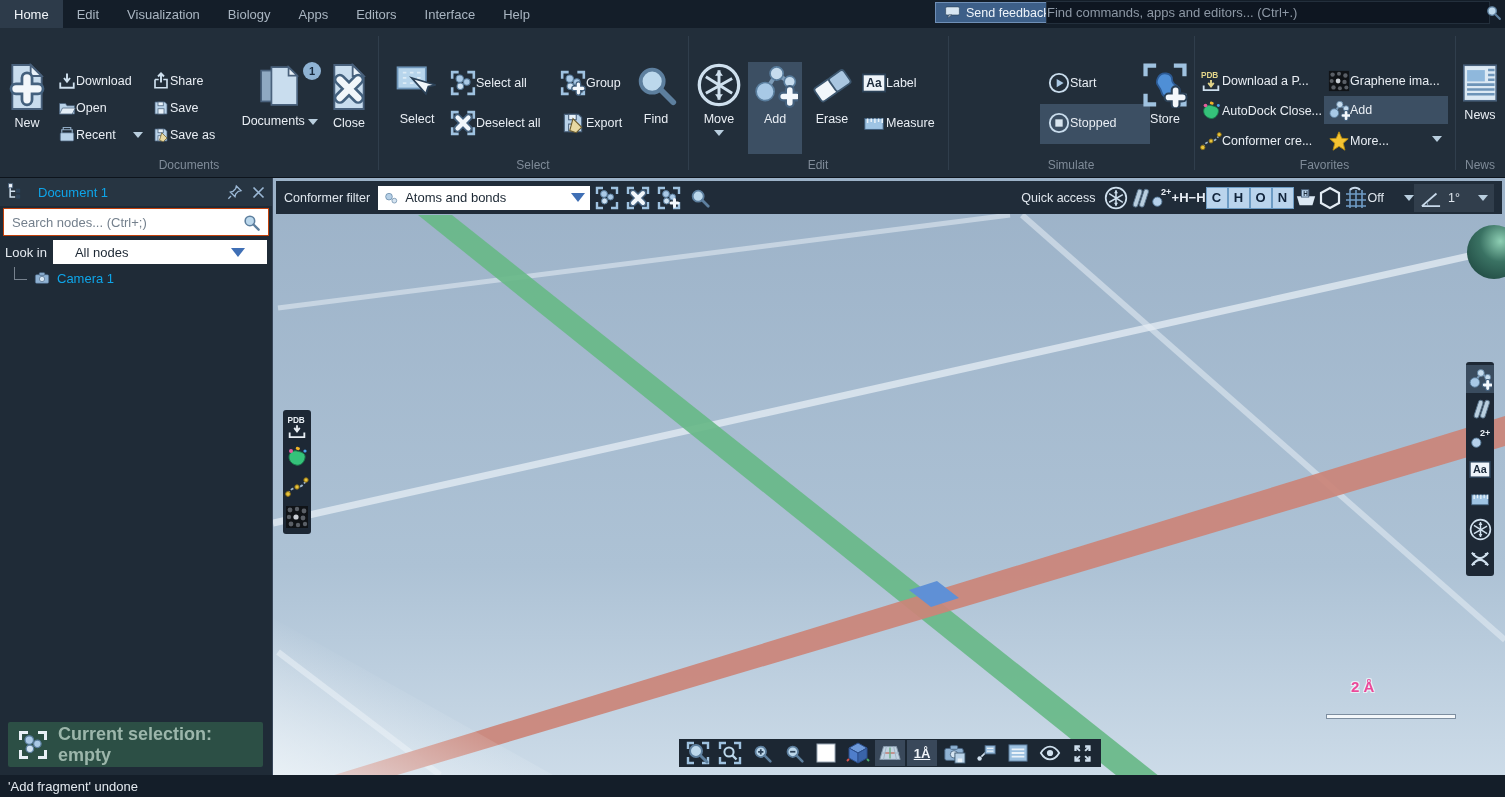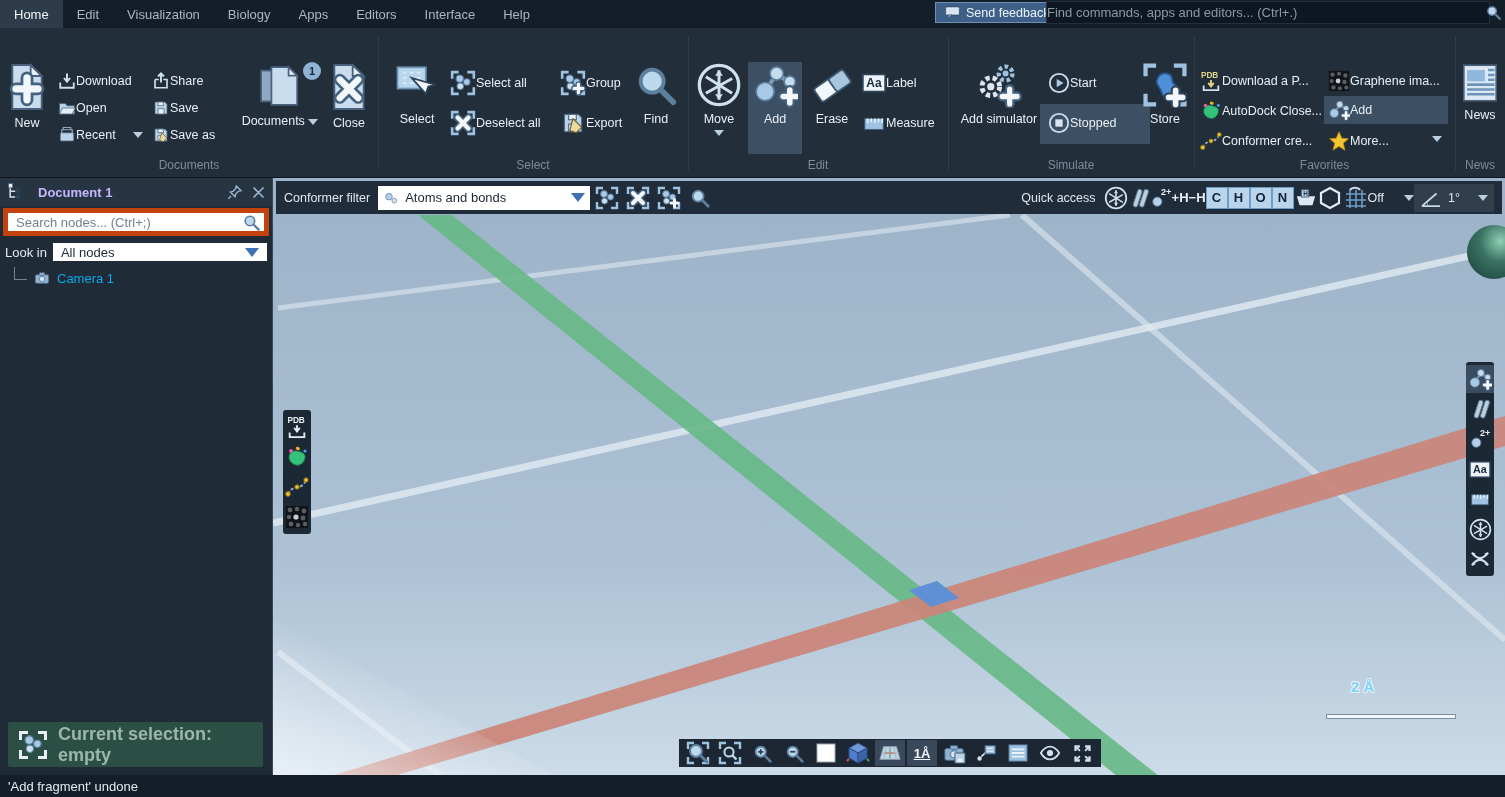--- a/index.html
+++ b/index.html
@@ -27,26 +27,26 @@
   .big .blabel { font-size:12.5px; color:#e9eef4; white-space:nowrap; }
   .big.hl, .hlrect { background:#3c4f63; }
   .ritem { position:absolute; display:flex; align-items:center; font-size:12.5px; color:#e9eef4; white-space:nowrap; height:22px; }
   .badge { position:absolute; width:18px; height:18px; border-radius:50%; background:#8fb3d4; color:#17293d;
     font-size:11px; font-weight:bold; display:flex; align-items:center; justify-content:center; }
   .caret { width:0; height:0; border-left:5px solid transparent; border-right:5px solid transparent; border-top:6px solid #b9cede; }
 
   
   #docpanel { position:absolute; left:0; top:178px; width:273px; height:597px; background:#1f2b37; border-right:1px solid #39475a; }
   #docpanel .phead { position:absolute; left:0; top:0; width:100%; height:28px; background:#273542; display:flex; align-items:center; padding:0 6px; gap:8px; }
-  #docpanel .ptitle { font-size:13px; font-weight:bold; color:#c4b5fd; flex:1; padding-left:4px; }
-  #nodesearch { position:absolute; left:3px; top:30px; width:266px; height:28px; background:#ffffff; border:5px solid #c2410c;
+  #docpanel .ptitle { font-size:13px; font-weight:normal; color:#0ea5e9; flex:1; padding-left:4px; }
+  #nodesearch { position:absolute; left:3px; top:30px; width:266px; height:28px; background:#ffffff; border:1px solid #c2410c;
     font-size:13px; color:#3c4856; padding:0 28px 0 8px; outline:none; }
   #nodesearch::placeholder { color:#74808d; }
   .lookin { position:absolute; left:0; top:61px; width:273px; height:26px; display:flex; align-items:center; font-size:13px; }
-  .lookin .sel { margin-left:6px; flex:1; height:18px; background:#fff; color:#1c2733; display:flex; align-items:center; padding:0 8px; margin-right:6px; }
+  .lookin .sel { margin-left:6px; flex:1; height:24px; background:#fff; color:#1c2733; display:flex; align-items:center; padding:0 22px; margin-right:6px; }
   .lookin .sel .sellabel { flex:1; }
   .bluecaret { width:0;height:0;border-left:7px solid transparent;border-right:7px solid transparent;border-top:9px solid #3f6fb5; }
   .treeitem { position:absolute; left:14px; top:92px; display:flex; align-items:center; gap:6px; font-size:13px; color:#0ea5e9; }
   .elbow { width:13px; height:13px; border-left:1px solid #77828e; border-bottom:1px solid #77828e; margin-top:-10px; }
   #selbar { position:absolute; left:8px; bottom:8px; width:255px; height:45px; background:#2c4f45; border-radius:2px;
     display:flex; align-items:center; gap:10px; padding:0 10px; }
   #selbar span { font-size:18px; font-weight:bold; color:#9cb6ab; }
 
   
   #viewport { position:absolute; left:273px; top:178px; width:1232px; height:597px; overflow:hidden; }
@@ -65,21 +65,21 @@
   .floattb { position:absolute; background:#1d2835; border-radius:3px; display:flex; flex-direction:column; align-items:center; padding:3px 0; gap:2px; }
   .fitem { width:28px; height:28px; display:flex; align-items:center; justify-content:center; }
   .fitem.hl { background:#3a4c5f; }
 
   #bottomtb { position:absolute; left:406px; top:561px; height:28px; background:#1c2733; display:flex; align-items:center; padding:0 4px; gap:2px; }
   .bitem { width:30px; height:26px; display:flex; align-items:center; justify-content:center; }
   .bitem.hl { background:#39485a; }
   .aatext { font-size:13px; font-weight:bold; color:#f2f6fa; text-decoration:underline; }
 
   #scalebar { position:absolute; left:1053px; top:536px; width:130px; height:5px; background:#f4f8fb; border:1px solid #7d8ea0; }
-  #scalelabel { position:absolute; left:1078px; top:500px; font-size:15px; font-weight:bold; color:#7dd3fc;
+  #scalelabel { position:absolute; left:1078px; top:500px; font-size:15px; font-weight:bold; color:#ec4899;
     text-shadow:-1px -1px 0 #e8eff5, 1px -1px 0 #e8eff5, -1px 1px 0 #e8eff5, 1px 1px 0 #e8eff5; }
 
   
   #statusbar { position:absolute; left:0; top:775px; width:1505px; height:22px; background:#141e29; display:flex; align-items:center; padding:0 8px; font-size:13px; color:#e4eaf0; }
   svg { display:block; }
 </style>
 </head>
 <body>
 
 <div id="app">
@@ -388,28 +388,20 @@
               <use href="#i-ruler"></use>
             </svg>
           </span>
       <span>Measure</span>
     </div>
     <div class="glabel">Edit</div>
   </div>
   <div class="gsep" style="left:948px"></div>
 
   <div class="rgroup" style="left:948px;width:246px">
-    <div class="big" style="left:8px;width:86px">
-      <span>
-            <svg width="46" height="46" viewBox="0 0 28 28">
-              <use href="#i-gears"></use>
-            </svg>
-          </span>
-      <span class="blabel">Add simulator</span>
-    </div>
     <div class="ritem" style="left:100px;top:44px">
       <span>
             <svg width="22" height="22" viewBox="0 0 24 24">
               <circle cx="12" cy="12" r="10" fill="none" stroke="#c9dcec" stroke-width="2"></circle>
               <path d="M9.5 7.5v9l7.5-4.5z" fill="#aac9e4"></path>
             </svg>
           </span>
       <span>Start</span>
     </div>
     <div class="hlrect abs" style="left:92px;top:76px;width:110px;height:40px"></div>

